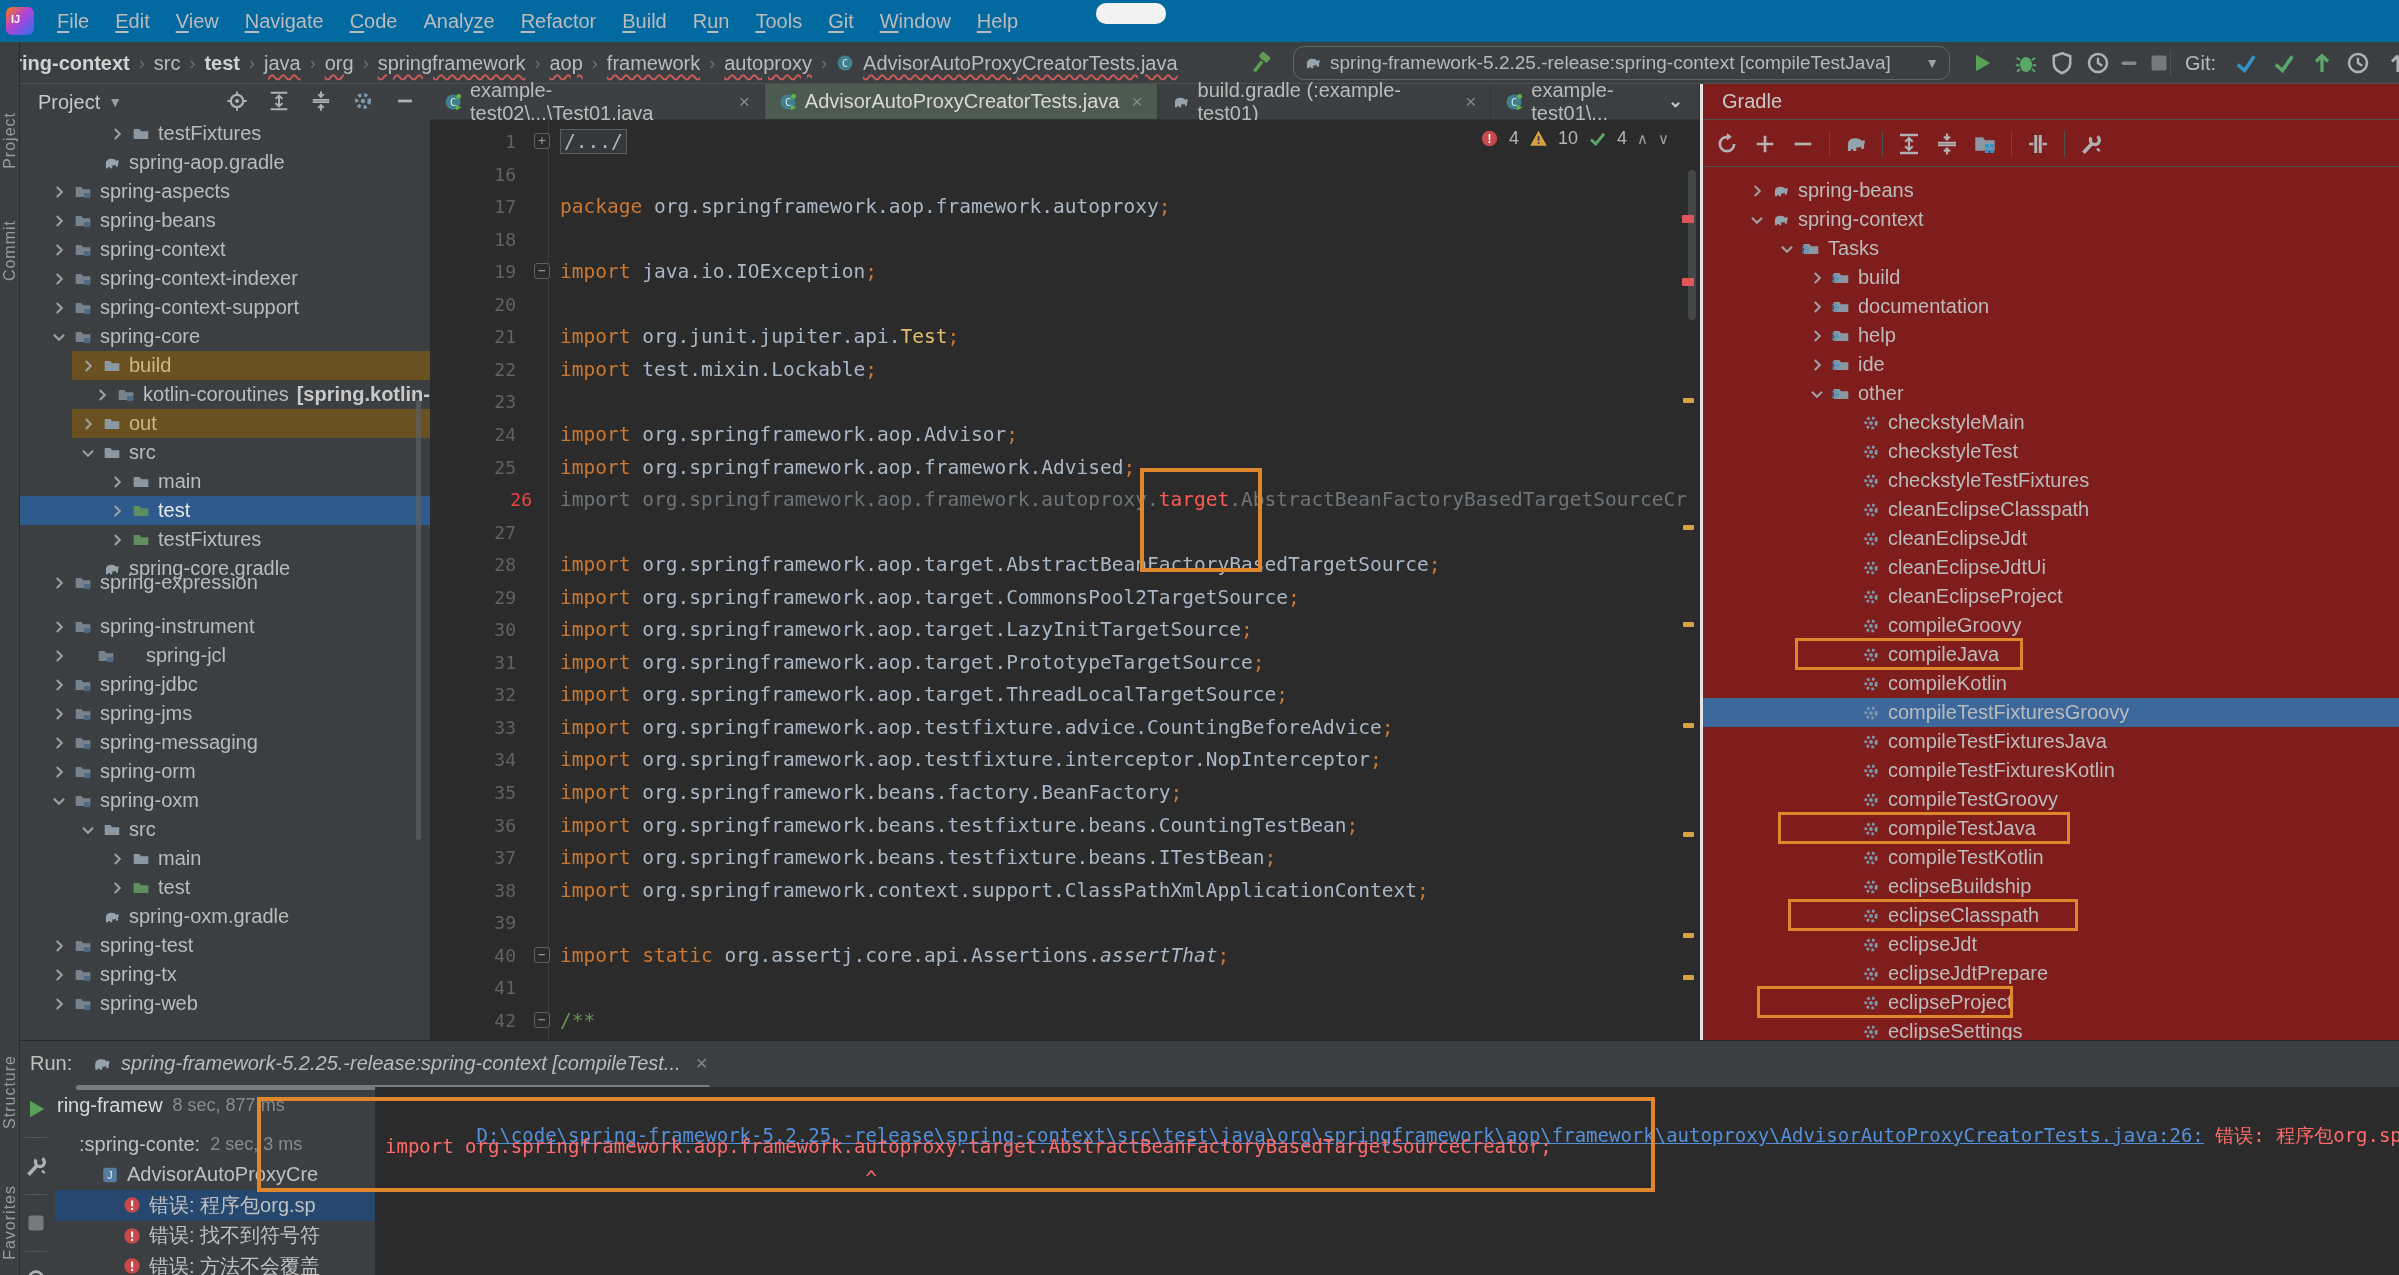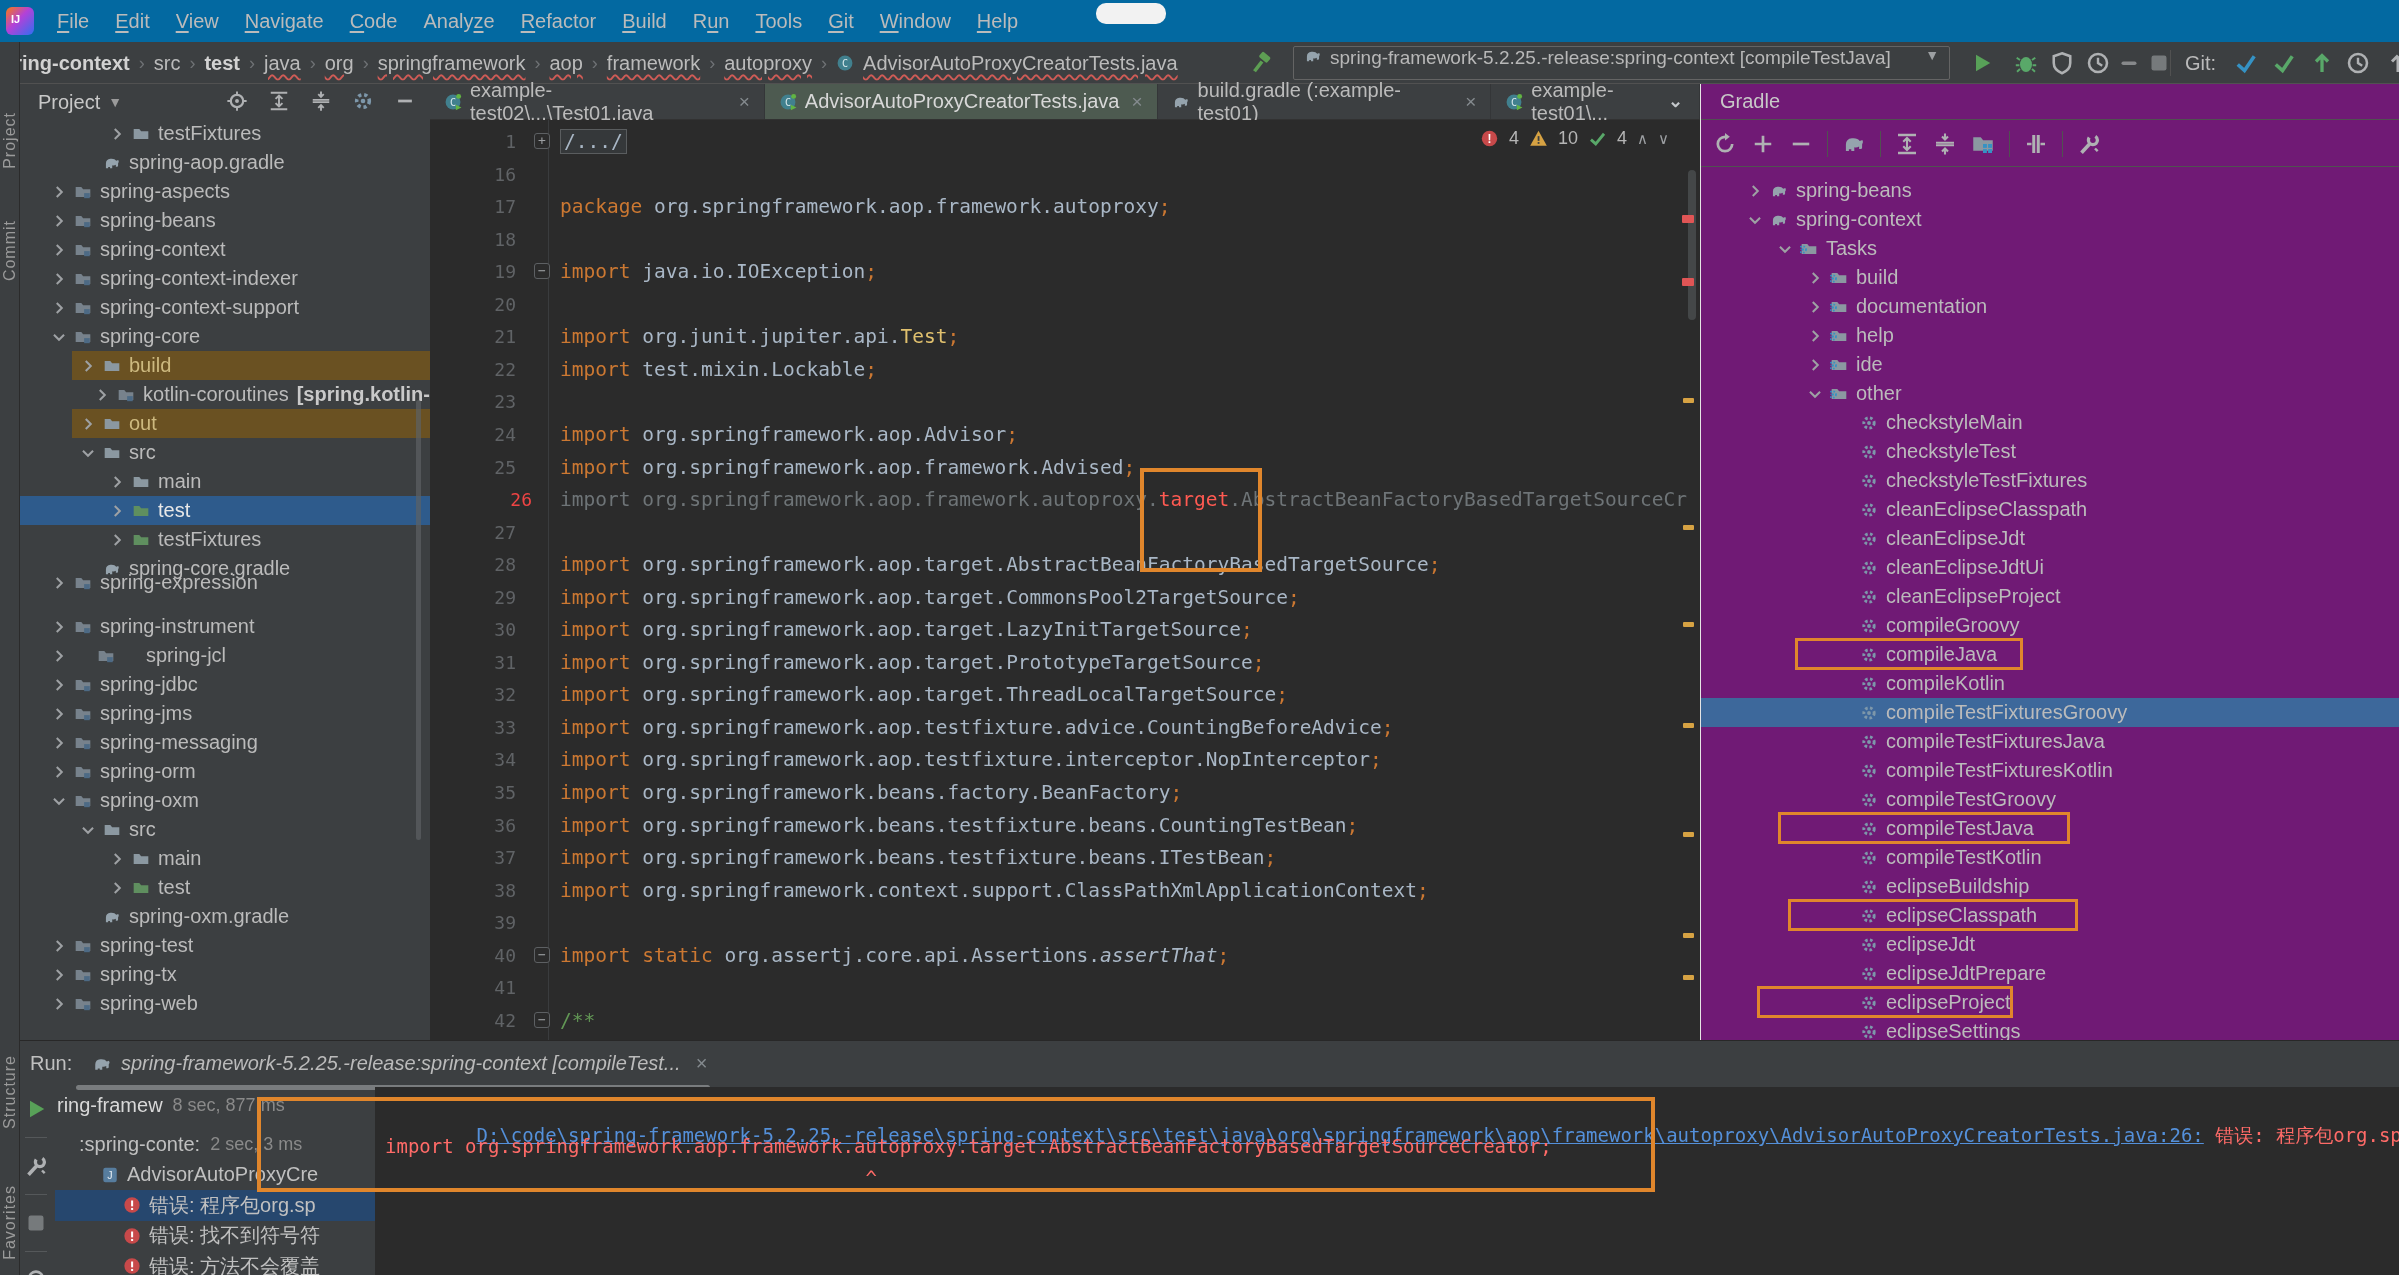--- a/index.html
+++ b/index.html
@@ -19,22 +19,22 @@
   #win-title { position:absolute; left:1030px; top:9px; font-size:20px; color:#9a9a9a; white-space:nowrap; }
   #title-blob { position:absolute; left:1096px; top:3px; width:70px; height:21px; background:#f2f2f2; border-radius:10px; }
 
   
   #navbar { left:0; top:42px; width:2399px; height:42px; background:#3c3f41; border-bottom:1px solid #515151; }
   #breadcrumbs { position:absolute; left:2px; top:0; height:42px; width:1180px; display:flex; align-items:center; gap:9px; overflow:hidden; white-space:nowrap; }
   .bc { font-size:20px; color:#bbbbbb; }
   .bc.bold { font-weight:bold; color:#d2d2d2; }
   .bc.err { text-decoration:underline wavy #cf5b56 1.5px; text-underline-offset:4px; }
   .bc-sep { color:#6f7275; font-size:18px; }
-  #run-config { position:absolute; left:1293px; top:4px; width:657px; height:34px; border:1px solid #646464; border-radius:2px;
-                display:flex; padding:0 10px; gap:8px; }
+  #run-config { position:absolute; left:1293px; top:4px; width:657px; height:34px; border:1px solid #646464; border-radius:11px;
+                display:flex; align-items:center; padding:0 10px; gap:8px; }
   #run-config .cfg-text { font-size:19px; color:#b8b8b8; white-space:nowrap; overflow:hidden; }
   .tbicon { position:absolute; top:7px; width:28px; height:28px; display:flex; align-items:center; justify-content:center; }
   .sepline { position:absolute; top:8px; width:1px; height:26px; background:#515151; }
   #git-label { position:absolute; left:2185px; top:10px; font-size:20px; color:#bbbbbb; }
 
   
   #left-strip { left:0; top:42px; width:20px; height:1233px; background:#3c3f41; border-right:1px solid #2b2b2b; z-index:30; }
   .vlabel { position:absolute; left:1px; writing-mode:vertical-rl; transform:rotate(180deg); font-size:16px; color:#9a9a9a; letter-spacing:1px; }
 
   
@@ -69,21 +69,21 @@
   .s-gray { color:#6e7477; } .s-err { color:#ff5a52; } .s-cmt { color:#629755; }
   .s-it { color:#a9b7c6; font-style:italic; }
   .s-folded { color:#a9b7c6; background:#35383a; border:1px solid #5a5d5f; padding:0 3px; }
   #inspections { position:absolute; left:1480px; top:128px; display:flex; align-items:center; gap:10px; z-index:5; }
   #inspections .cnt { font-size:18px; color:#b5b5b5; }
   #inspections .updn { color:#9da0a3; font-size:15px; }
   .stripe-mark { position:absolute; border-radius:1px; }
   #ed-scroll-thumb { position:absolute; left:1258px; top:50px; width:8px; height:150px; background:#5a5e61; opacity:.55; border-radius:4px; }
 
   
-  #gradle-panel { left:1700px; top:84px; width:699px; height:956px; background:#701a75; border-left:1px solid #e5e5e5; overflow:hidden; }
+  #gradle-panel { left:1700px; top:84px; width:699px; height:956px; background:#7f1d1d; border-left:3px solid #e5e5e5; overflow:hidden; }
   #gradle-header { position:absolute; left:0; top:0; width:699px; height:36px; border-bottom:1px solid #515151; display:flex; align-items:center; }
   #gradle-title { font-size:20px; color:#c8c8c8; margin-left:19px; }
   #gradle-toolbar { position:absolute; left:0; top:37px; width:699px; height:46px; border-bottom:1px solid #515151; display:flex; align-items:center; gap:14px; padding-left:12px; }
   #gradle-toolbar .gsep { width:1px; height:26px; background:#515151; }
   #gradle-tree .tree-row { color:#bbbbbb; }
   .grow-selected { background:#3d689b; color:#eaeaea; }
 
   
   #run-panel { left:0; top:1040px; width:2399px; height:235px; background:#3c3f41; border-top:1px solid #282828; }
   #run-label { position:absolute; left:30px; top:11px; font-size:20px; color:#c0c0c0; }

